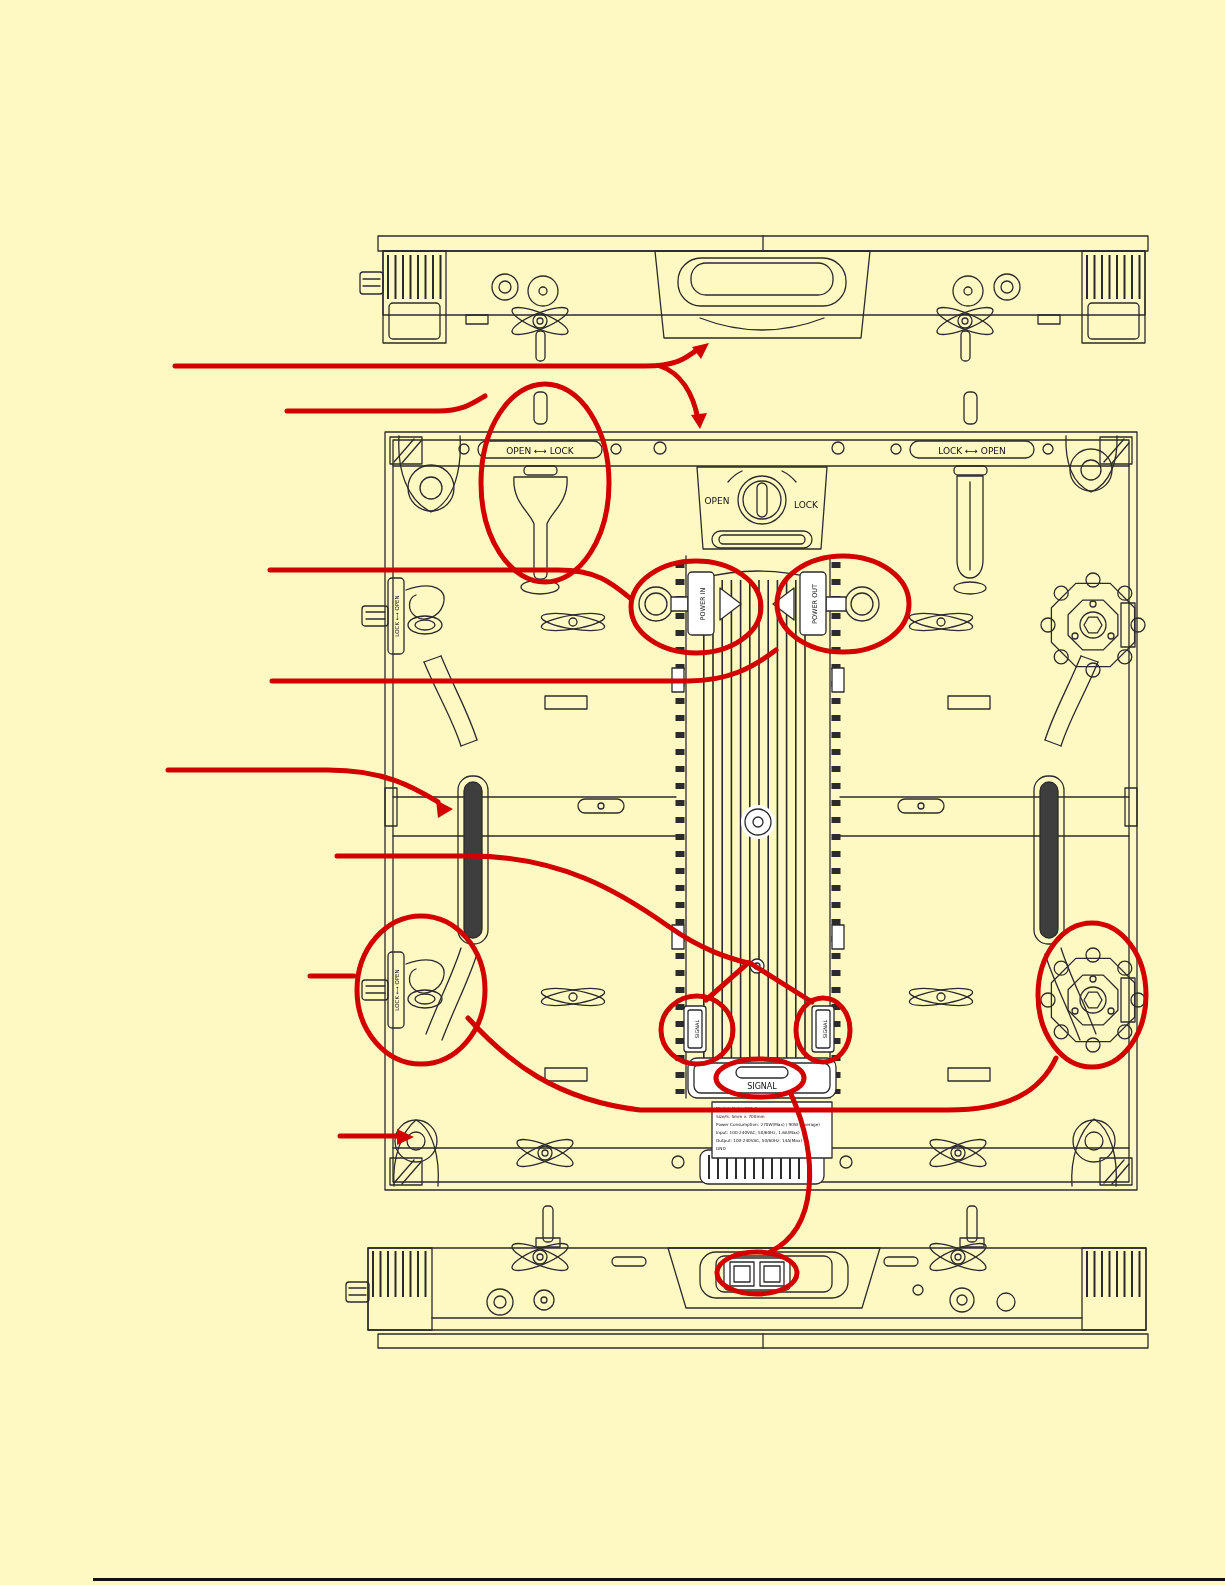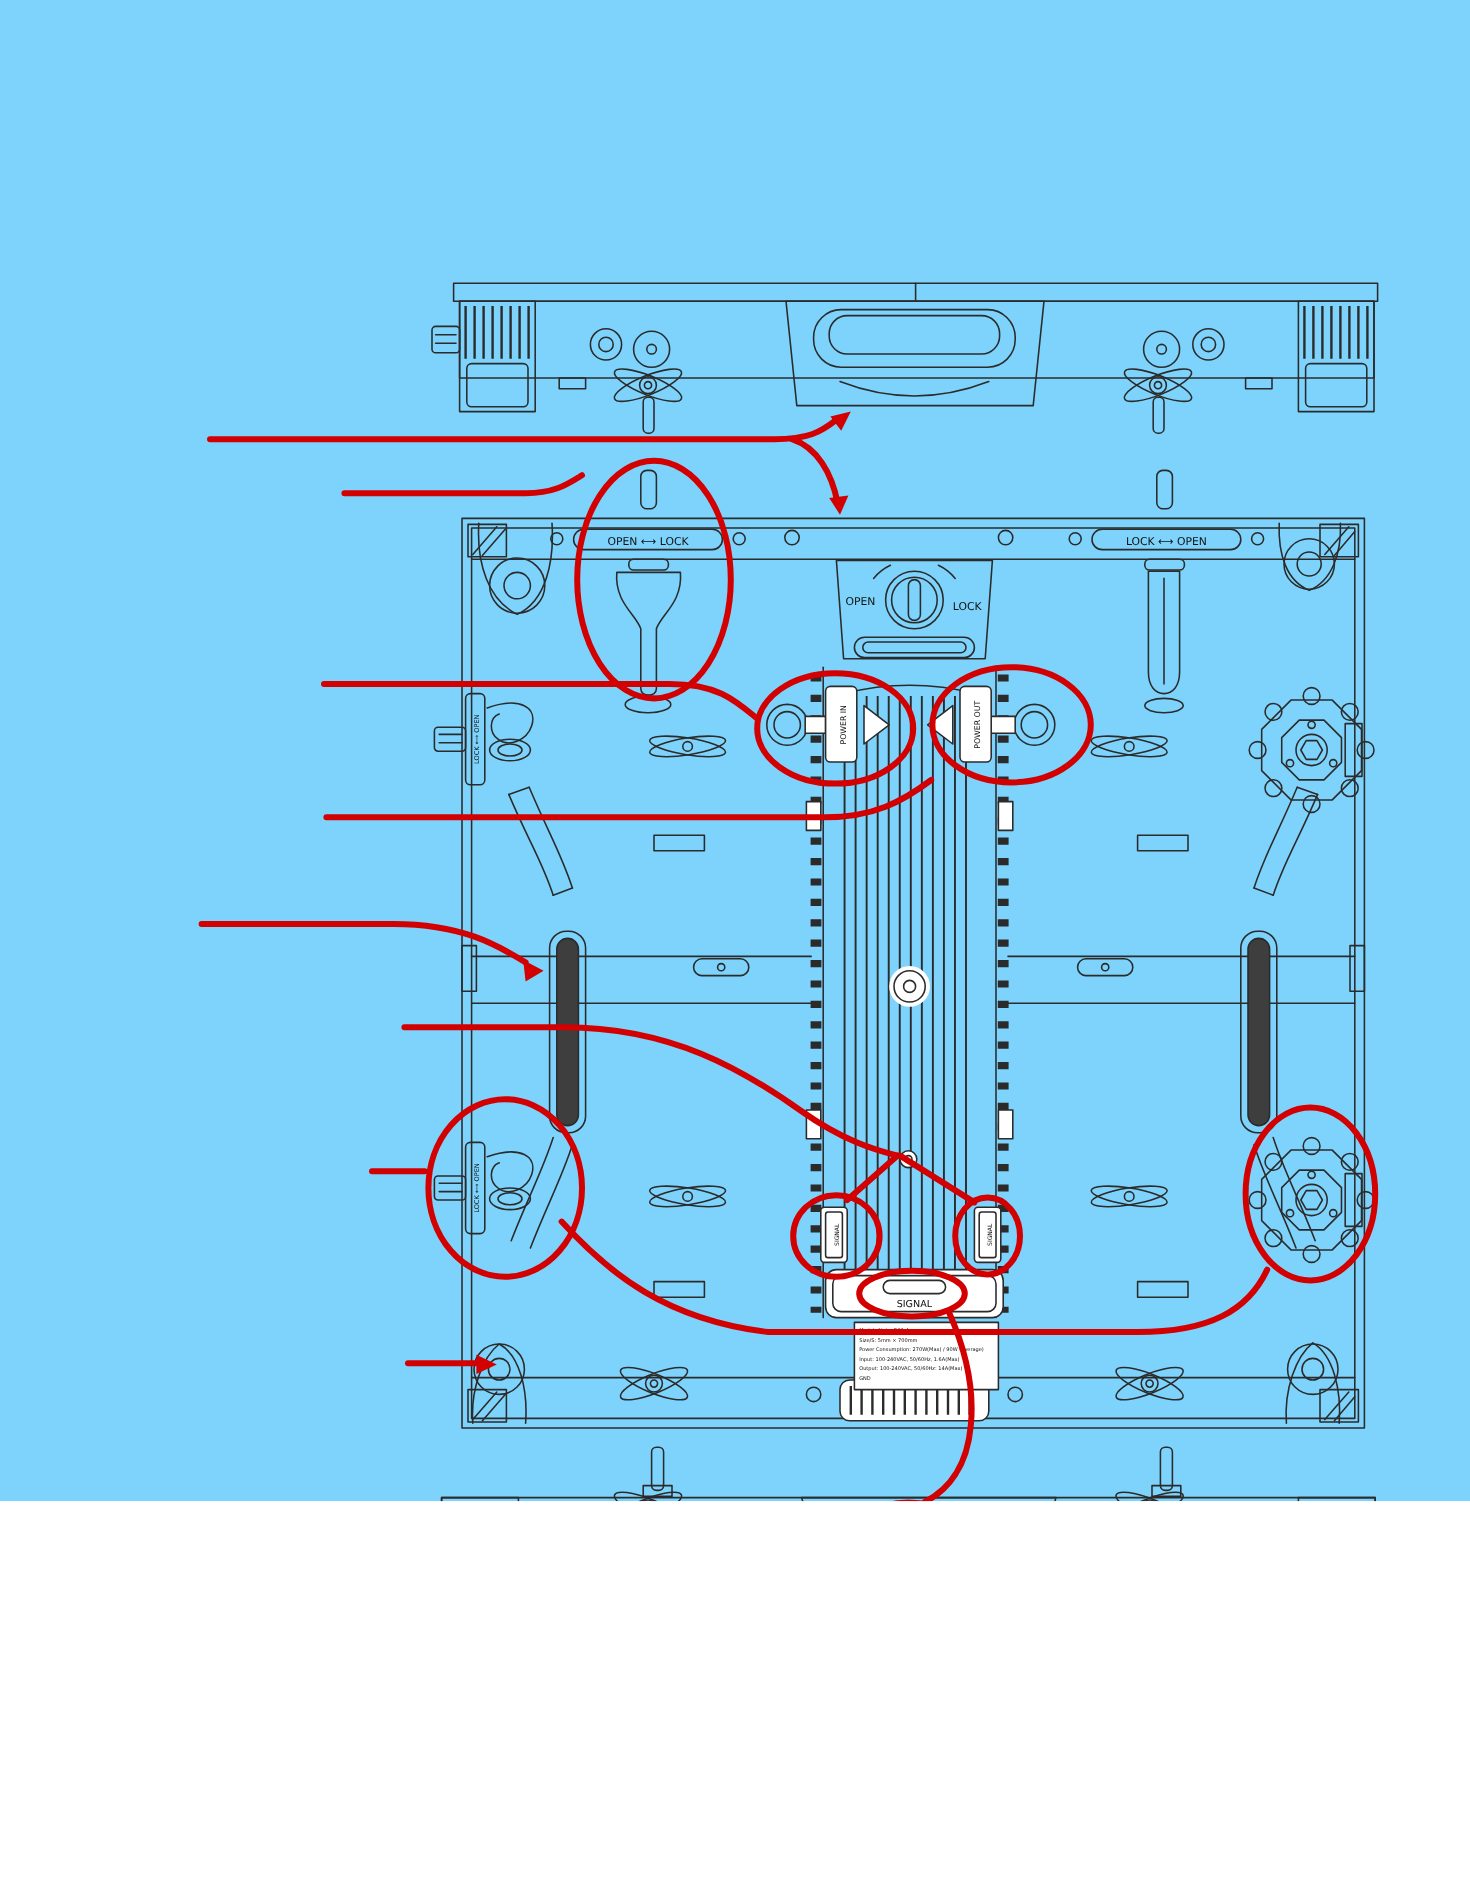--- a/index.html
+++ b/index.html
@@ -1,16 +1,16 @@
 <!DOCTYPE html>
 <html><head>
 <meta charset="utf-8">
 <style>
   html,body{margin:0;padding:0;background:#fff}
-  .page{position:relative;width:1225px;height:1251px;background:#7dd3fc;overflow:hidden;
+  .page{position:relative;width:1225px;height:1585px;background:#fef9c3;overflow:hidden;
         font-family:"DejaVu Sans",sans-serif}
   svg{position:absolute;left:0;top:0}
   .ink{fill:none;stroke-width:1.3;stroke-linecap:round;stroke-linejoin:round}
   .red{fill:none;stroke-width:5;stroke-linecap:round;stroke-linejoin:round}
   .redfill{stroke:none}
   .t{fill:#111;stroke:none;font-family:"DejaVu Sans",sans-serif}
   .t9{font-size:9px}.t8{font-size:8px}.t65{font-size:6.5px}
   .t55{font-size:5.5px}.t5{font-size:5px}.t42{font-size:4.2px}
   .mid{text-anchor:middle}
 </style>

